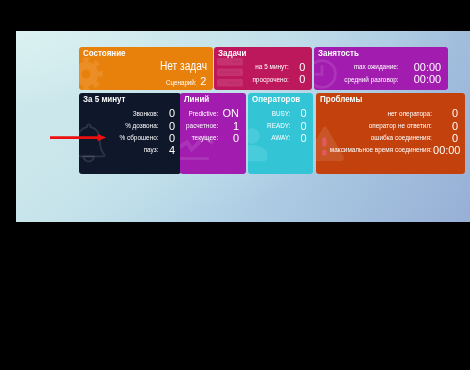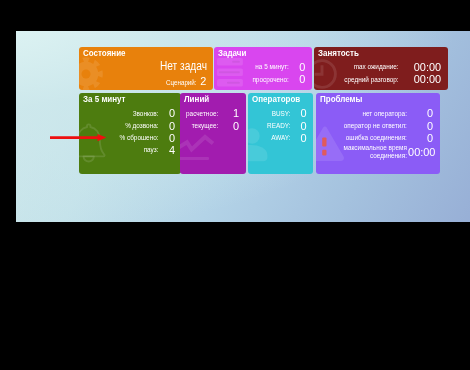--- a/index.html
+++ b/index.html
@@ -55,21 +55,21 @@
                 <circle cx="18" cy="18" r="4.5" fill="#e8810c"></circle>
               </svg>
       </div>
       <div class="headline">Нет задач</div>
       <div class="subline">
         <span class="lbl">Сценарий:</span>
               <span class="subval">2</span>
       </div>
     </div>
 
-    <div class="tile" style="left:135.1px;width:97.7px;background:#d946ef">
+    <div class="tile" style="left:135.1px;width:97.7px;background:#be185d">
       <h3>Задачи</h3>
       <div class="wm" style="left:2.4px;top:11.6px">
         <svg width="28" height="30" viewBox="0 0 28 30">
           <g fill="rgba(255,255,255,0.115)">
             <rect x="0" y="0" width="25.9" height="7.5" rx="1.6"></rect>
             <rect x="0" y="10.5" width="25.9" height="7.5" rx="1.6"></rect>
             <rect x="0" y="21" width="25.9" height="7.5" rx="1.6"></rect>
           </g>
           <g fill="rgba(0,0,0,0.055)">
             <rect x="15.1" y="2.8" width="7.8" height="1.9" rx="0.95"></rect>
@@ -83,21 +83,21 @@
                 <span class="lbl">на 5 минут:</span>
                 <span class="val">0</span>
               </div>
               <div class="r">
                 <span class="lbl">просрочено:</span>
                 <span class="val">0</span>
               </div>
             </div>
     </div>
 
-    <div class="tile" style="left:234.6px;width:133.6px;background:#7f1d1d">
+    <div class="tile" style="left:234.6px;width:133.6px;background:#a21caf">
       <h3>Занятость</h3>
       <div class="wm" style="left:-9.2px;top:10.2px">
         <svg width="34" height="34" viewBox="0 0 34 34">
           <circle cx="17" cy="17" r="13.4" fill="none" stroke="rgba(255,255,255,0.105)" stroke-width="2.9"></circle>
           <path d="M17 8.3 V17.2 H9.6" fill="none" stroke="rgba(255,255,255,0.105)" stroke-width="2.9"></path>
         </svg>
       </div>
       <div class="rows" style="top:14.5px;--valw:42.1px">
               <div class="r">
                 <span class="lbl">max ожидание:</span>
@@ -106,21 +106,21 @@
               <div class="r">
                 <span class="lbl">средний разговор:</span>
                 <span class="val">00:00</span>
               </div>
             </div>
     </div>
    </div>
 
    <div class="row row2">
 
-    <div class="tile" style="left:0;width:102px;background:#4d7c0f">
+    <div class="tile" style="left:0;width:102px;background:#0f172a">
       <h3>За 5 минут</h3>
       <div class="wm" style="left:-9.0px;top:30.6px">
         <svg width="37.4" height="44" viewBox="0 0 34 40">
           <g fill="none" stroke="rgba(255,255,255,0.12)" stroke-width="1.7" stroke-linejoin="round" stroke-linecap="round">
             <path d="M17 1.3 c-0.9 0-1.6 0.7-1.6 1.6 0 0.25 0.06 0.5 0.16 0.7 -5.0 0.9-8.6 5.2-8.6 11.0 0 8.9-1.9 11.9-4.1 14.2 -0.55 0.55-0.2 1.5 0.6 1.5 h27.1 c0.8 0 1.15-0.95 0.6-1.5 -2.2-2.3-4.1-5.3-4.1-14.2 0-5.8-3.6-10.1-8.6-11.0 0.1-0.2 0.16-0.45 0.16-0.7 0-0.9-0.7-1.6-1.6-1.6 z"></path>
             <path d="M12.3 30.3 h9.4 c0 2.6-2.1 4.7-4.7 4.7 s-4.7-2.1-4.7-4.7 z"></path>
           </g>
         </svg>
       </div>
       <div class="rows" style="top:14.8px;--valw:16px">
@@ -146,20 +146,24 @@
     <div class="tile" style="left:100.6px;width:66.2px;background:#a21caf">
       <h3>Линий</h3>
       <div class="wm" style="left:-6px;top:36px">
         <svg width="44" height="34" viewBox="0 0 44 34">
           <path d="M-1 22.0 L13 13.2 L17.6 20.4 L31 8.0 L39 14.5" fill="none" stroke="rgba(255,255,255,0.10)" stroke-width="4.0" stroke-linejoin="miter" stroke-linecap="butt"></path>
           <rect x="1.8" y="28.1" width="33.2" height="2.9" rx="1.0" fill="rgba(255,255,255,0.10)"></rect>
         </svg>
       </div>
       <div class="rows" style="top:14.8px;--valw:21px">
               <div class="r">
+                <span class="lbl">Predictive:</span>
+                <span class="val">ON</span>
+              </div>
+              <div class="r">
                 <span class="lbl">расчетное:</span>
                 <span class="val">1</span>
               </div>
               <div class="r">
                 <span class="lbl">текущее:</span>
                 <span class="val">0</span>
               </div>
             </div>
     </div>
 
@@ -180,21 +184,21 @@
                 <span class="lbl">READY:</span>
                 <span class="val">0</span>
               </div>
               <div class="r">
                 <span class="lbl">AWAY:</span>
                 <span class="val">0</span>
               </div>
             </div>
     </div>
 
-    <div class="tile" style="left:236.6px;width:124px;background:#8b5cf6">
+    <div class="tile" style="left:236.6px;width:149px;background:#c2410c">
       <h3>Проблемы</h3>
       <div class="wm" style="left:-11px;top:31px">
         <svg width="42" height="40" viewBox="0 0 42 40">
           <path fill="rgba(255,255,255,0.105)" d="M19.9 2.4 C20.65 2.4 21.3 2.8 21.65 3.45 L38.6 32.6 C39.75 34.6 38.3 37.1 36.0 37.1 L3.8 37.1 C1.5 37.1 0.05 34.6 1.2 32.6 L18.15 3.45 C18.5 2.8 19.15 2.4 19.9 2.4 Z"></path>
           <rect x="17.2" y="13.4" width="4.3" height="9.2" rx="1.1" fill="#e05a5c"></rect>
           <rect x="17.2" y="25.8" width="4.3" height="5.7" rx="1.1" fill="#e05a5c"></rect>
         </svg>
       </div>
       <div class="rows" style="top:14.8px;--valw:26.2px">
               <div class="r">

